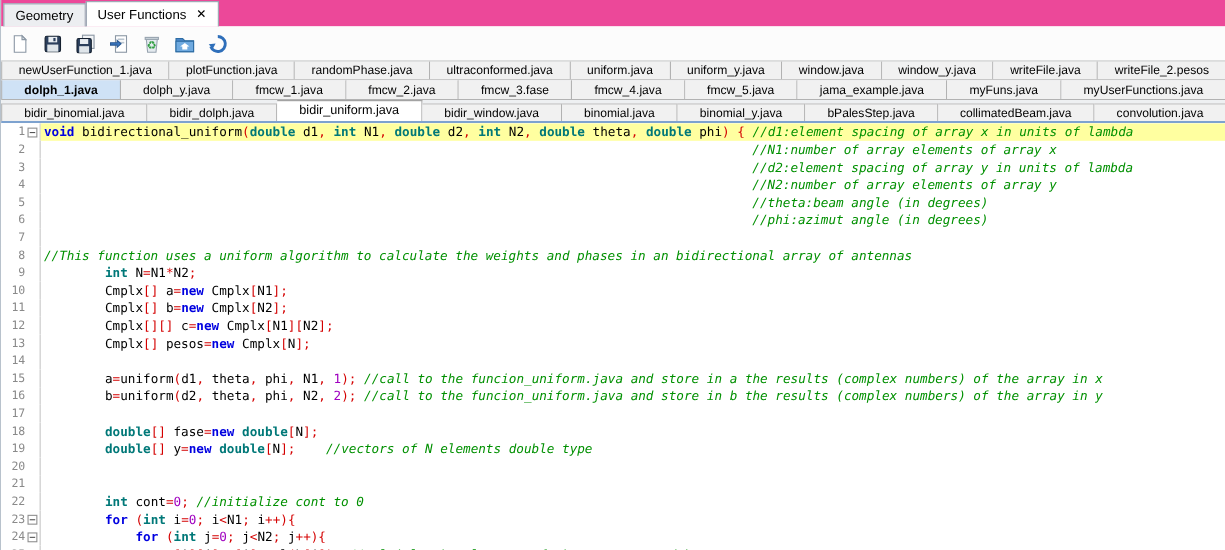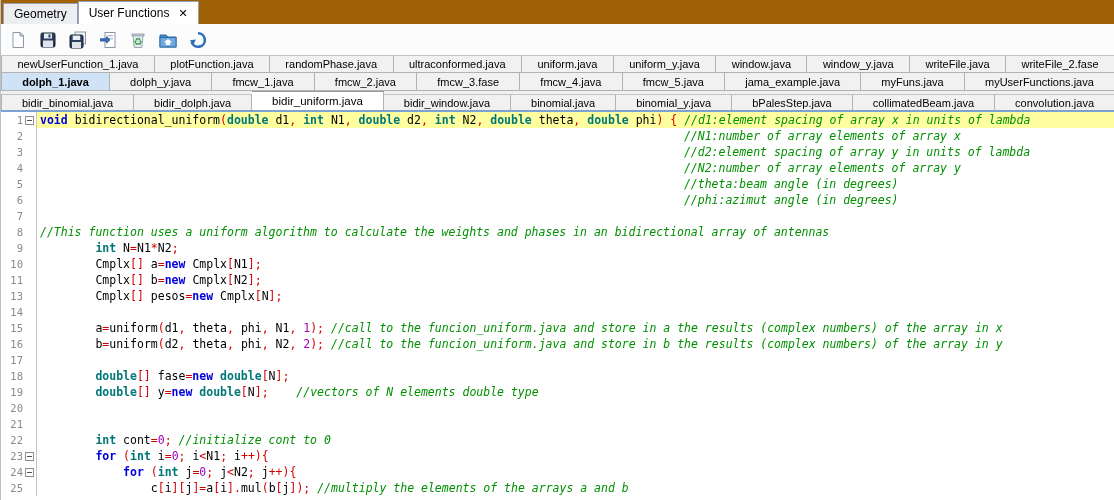--- a/index.html
+++ b/index.html
@@ -1,20 +1,20 @@
 <!DOCTYPE html>
 <html><head>
 <meta charset="utf-8">
 <style>
   * { box-sizing: border-box; margin: 0; padding: 0; }
   body { font-family: "Liberation Sans", "DejaVu Sans", sans-serif; }
   .app { width: 1114px; height: 500px; overflow: hidden; background: #fff; position: relative; border-left: 1px solid #b8c2cc; }
 
   
-  .wtabs { height: 24px; background: #a16207; display: flex; align-items: flex-end; padding-left: 2px; }
+  .wtabs { height: 24px; background: #ec4899; display: flex; align-items: flex-end; padding-left: 2px; }
   .wtab { height: 21px; display: flex; align-items: center; gap: 9px; padding: 0 10px; font-size: 12px; border: 1px solid #96a1af; border-bottom: none; background: #eceef1; color: #000; cursor: default; }
   .wtab.active { background: #fff; height: 23px; }
   .wclose { font-size: 11px; font-weight: bold; line-height: 1; cursor: pointer; }
 
   
   .toolbar { height: 31px; background: #fcfcfc; display: flex; align-items: center; gap: 6px; padding-left: 5px; }
   .tbtn { border: none; background: none; width: 24px; height: 24px; display: flex; align-items: center; justify-content: center; cursor: pointer; }
   .ticon { width: 18px; height: 18px; display: block; }
 
   
@@ -116,21 +116,21 @@
       <div class="trow trow1">
         <div class="ftab">newUserFunction_1.java</div>
         <div class="ftab">plotFunction.java</div>
         <div class="ftab">randomPhase.java</div>
         <div class="ftab">ultraconformed.java</div>
         <div class="ftab">uniform.java</div>
         <div class="ftab">uniform_y.java</div>
         <div class="ftab">window.java</div>
         <div class="ftab">window_y.java</div>
         <div class="ftab">writeFile.java</div>
-        <div class="ftab">writeFile_2.fase</div>
+        <div class="ftab">writeFile_2.pesos</div>
       </div>
       <div class="trow trow2">
         <div class="ftab highlight">dolph_1.java</div>
         <div class="ftab">dolph_y.java</div>
         <div class="ftab">fmcw_1.java</div>
         <div class="ftab">fmcw_2.java</div>
         <div class="ftab">fmcw_3.fase</div>
         <div class="ftab">fmcw_4.java</div>
         <div class="ftab">fmcw_5.java</div>
         <div class="ftab">jama_example.java</div>
@@ -225,20 +225,27 @@
       </div>
       <div class="line">
         <div class="ln">
           <span class="num">11</span>
           <span class="foldslot"></span>
         </div>
         <div class="ct">        <span class="tk-p">Cmplx</span><span class="tk-o">[]</span><span class="tk-p"> b</span><span class="tk-o">=</span><span class="tk-k">new</span><span class="tk-p"> Cmplx</span><span class="tk-o">[</span><span class="tk-p">N2</span><span class="tk-o">];</span></div>
       </div>
       <div class="line">
         <div class="ln">
+          <span class="num">12</span>
+          <span class="foldslot"></span>
+        </div>
+        <div class="ct">        <span class="tk-p">Cmplx</span><span class="tk-o">[][]</span><span class="tk-p"> c</span><span class="tk-o">=</span><span class="tk-k">new</span><span class="tk-p"> Cmplx</span><span class="tk-o">[</span><span class="tk-p">N1</span><span class="tk-o">][</span><span class="tk-p">N2</span><span class="tk-o">];</span></div>
+      </div>
+      <div class="line">
+        <div class="ln">
           <span class="num">13</span>
           <span class="foldslot"></span>
         </div>
         <div class="ct">        <span class="tk-p">Cmplx</span><span class="tk-o">[]</span><span class="tk-p"> pesos</span><span class="tk-o">=</span><span class="tk-k">new</span><span class="tk-p"> Cmplx</span><span class="tk-o">[</span><span class="tk-p">N</span><span class="tk-o">];</span></div>
       </div>
       <div class="line">
         <div class="ln">
           <span class="num">14</span>
           <span class="foldslot"></span>
         </div>

